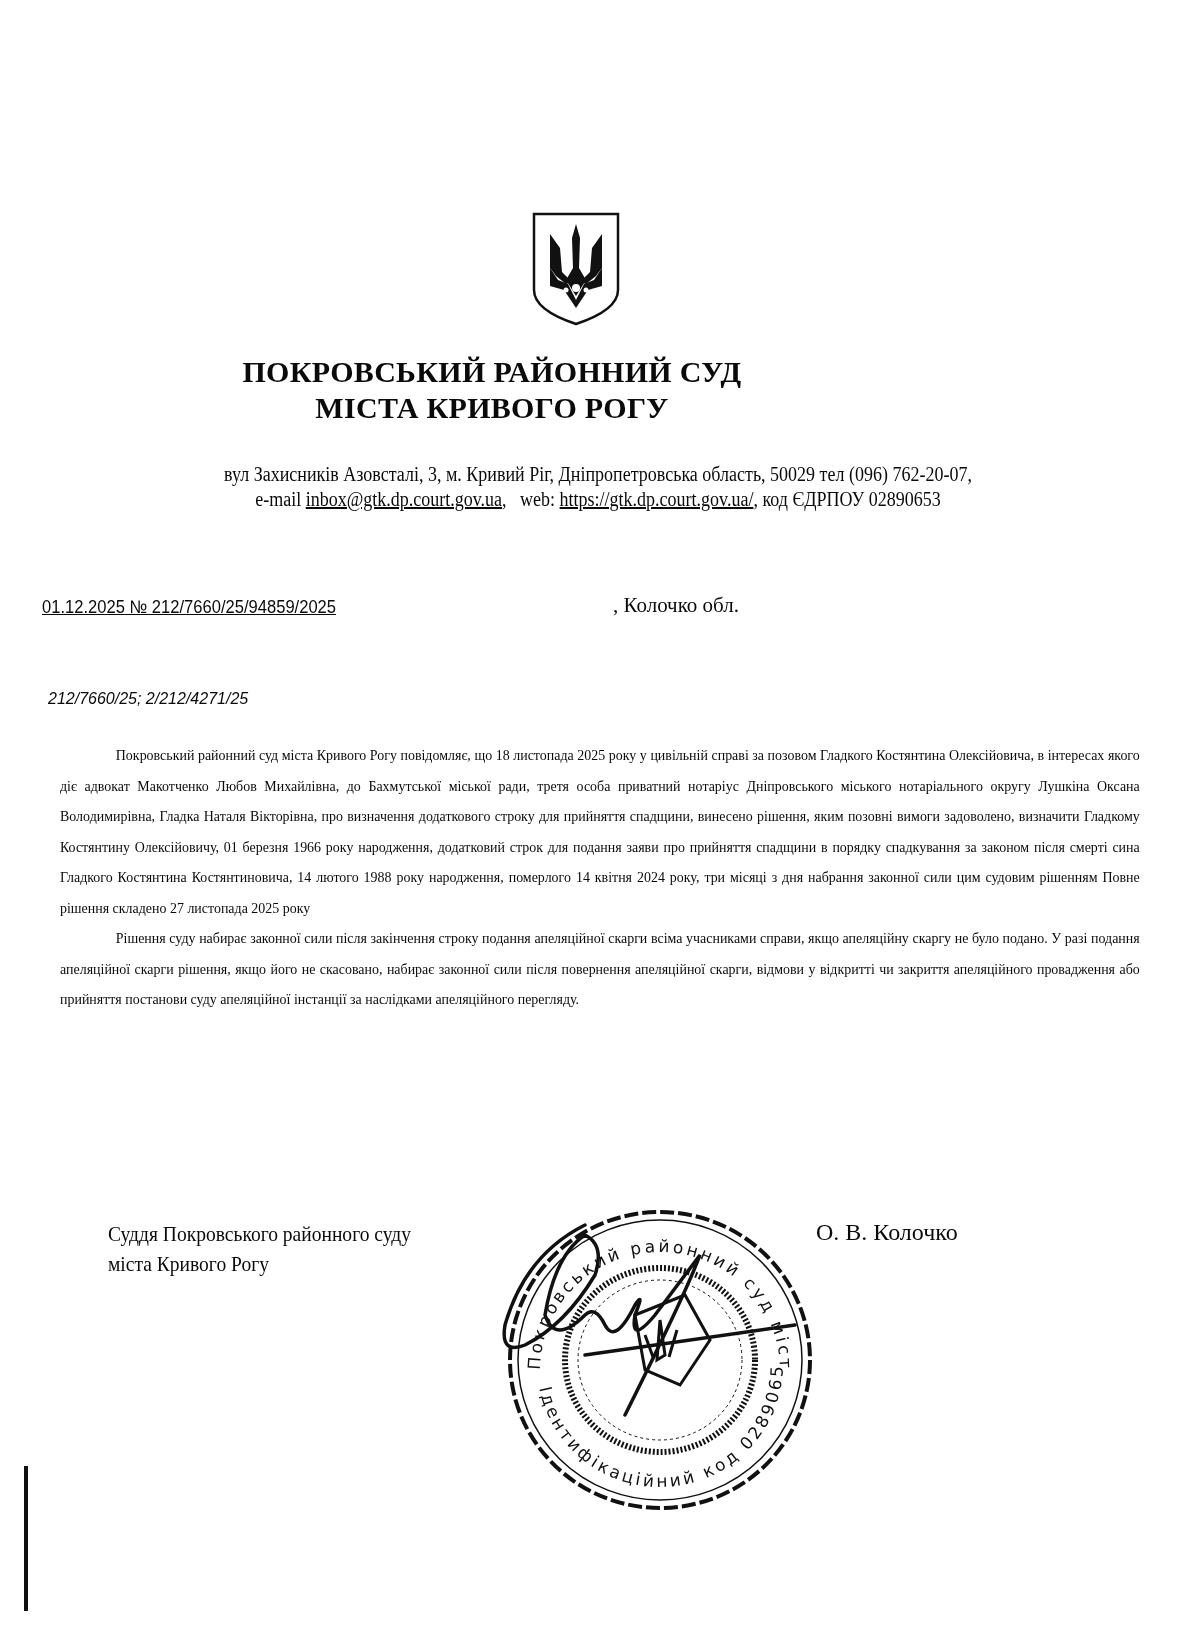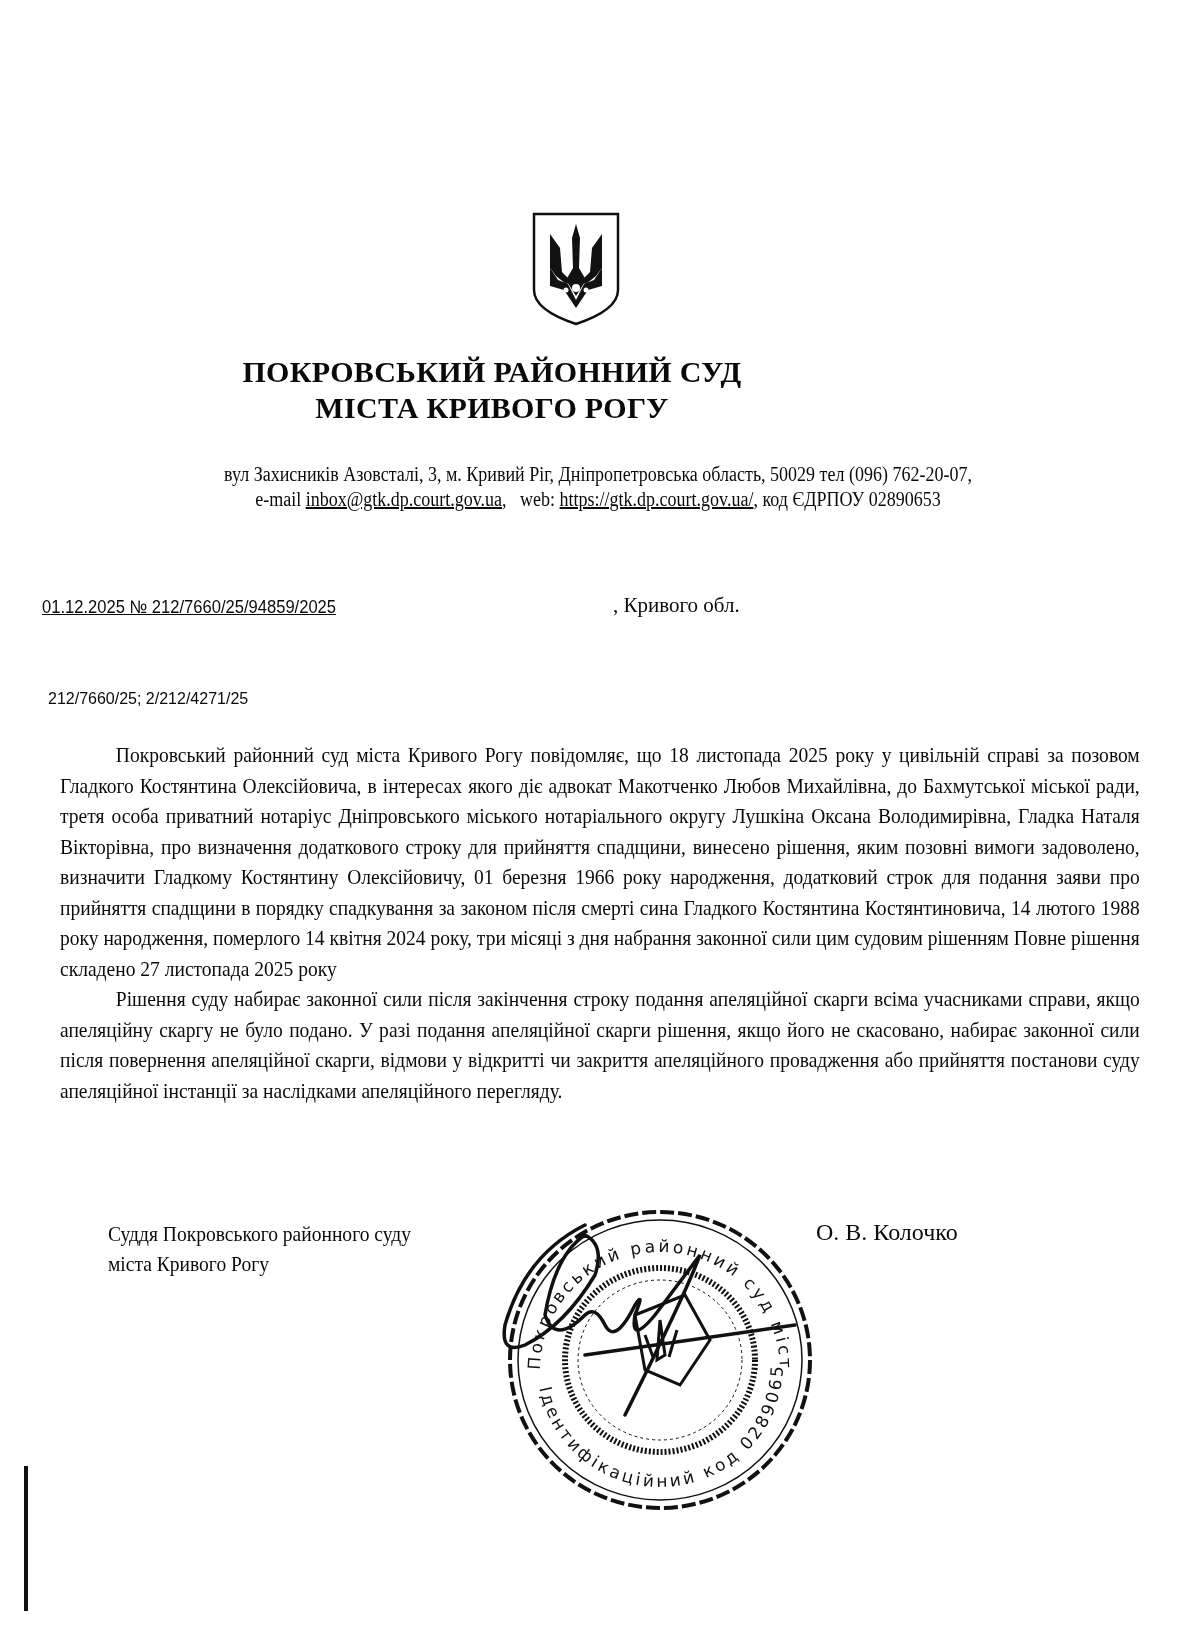--- a/index.html
+++ b/index.html
@@ -15,22 +15,22 @@
               transform:scaleX(0.9); transform-origin:center; }
   .ct1 { top:462px; }
   .ct2 { top:487px; }
   .contacts .u { text-decoration:underline; }
   .outref { left:42px; top:597px; font-size:18px; text-decoration:underline;
             font-family:"Liberation Sans", sans-serif; transform:scaleX(0.92); transform-origin:left; }
   .recip { left:613px; top:590px; font-size:21px; line-height:31px; }
   .recip .r1 { padding-left:56px; }
   .recip .r2 { padding-left:0px; }
   .recip .r3 { padding-left:19px; }
-  .caseno { left:48px; top:690px; font-size:16px; font-family:"Liberation Sans", sans-serif; }
-  .body-text { left:60px; width:1080px; top:740px; font-size:21px; line-height:30.5px;
+  .caseno { left:48px; top:690px; font-size:16px; font-family:"Liberation Sans", sans-serif;font-style:italic; }
+  .body-text { left:60px; width:1080px; top:740px; font-size:15px; line-height:30.5px;
                text-align:justify; }
   .body-text p { margin:0; text-indent:60px; transform:scaleX(0.93); transform-origin:left;
                  width:1161px; }
   .sign-title { left:108px; top:1219px; font-size:21px; line-height:30px; transform:scaleX(0.93); transform-origin:left; }
   .judge { left:816px; top:1219px; font-size:24px; }
   .stamp { left:485px; top:1195px; width:340px; height:320px; }
   .margin-line { left:24px; top:1466px; width:4px; height:145px; background:#111; }
 </style>
 </head>
 <body>
@@ -55,21 +55,21 @@
 <div class="abs contacts ct2">
   <span>e-mail </span>
   <span class="u">inbox@gtk.dp.court.gov.ua</span>,&nbsp;&nbsp;
   <span>web: </span>
   <span class="u">https://gtk.dp.court.gov.ua/</span><span>, код ЄДРПОУ 02890653</span>
 </div>
 
 <div class="abs outref">01.12.2025 № 212/7660/25/94859/2025</div>
 
 <div class="abs recip">
-  <div class="r2">,  Кривого обл.</div>
+  <div class="r2">,  Колочко обл.</div>
 </div>
 
 <div class="abs caseno">212/7660/25; 2/212/4271/25</div>
 
 <div class="abs body-text">
   <p>Покровський районний суд міста Кривого Рогу повідомляє, що 18 листопада 2025 року у цивільній справі за позовом Гладкого Костянтина Олексійовича, в інтересах якого діє адвокат Макотченко Любов Михайлівна, до Бахмутської міської ради, третя особа приватний нотаріус Дніпровського міського нотаріального округу Лушкіна Оксана Володимирівна, Гладка Наталя Вікторівна, про визначення додаткового строку для прийняття спадщини, винесено рішення,  яким позовні вимоги  задоволено, визначити Гладкому Костянтину Олексійовичу, 01 березня 1966 року народження, додатковий строк для подання заяви про прийняття спадщини в порядку спадкування за законом після смерті сина Гладкого Костянтина Костянтиновича, 14 лютого 1988 року народження, померлого 14 квітня 2024 року, три місяці з дня набрання законної сили цим судовим рішенням  Повне рішення складено 27 листопада 2025 року</p>
   <p>Рішення суду набирає законної сили після закінчення строку подання апеляційної скарги всіма учасниками справи, якщо апеляційну скаргу не було подано. У разі подання апеляційної скарги рішення, якщо його не скасовано, набирає законної сили після повернення апеляційної скарги, відмови у відкритті чи закриття апеляційного провадження або прийняття постанови суду апеляційної інстанції за наслідками апеляційного перегляду.</p>
 </div>
 
 <div class="abs sign-title">

